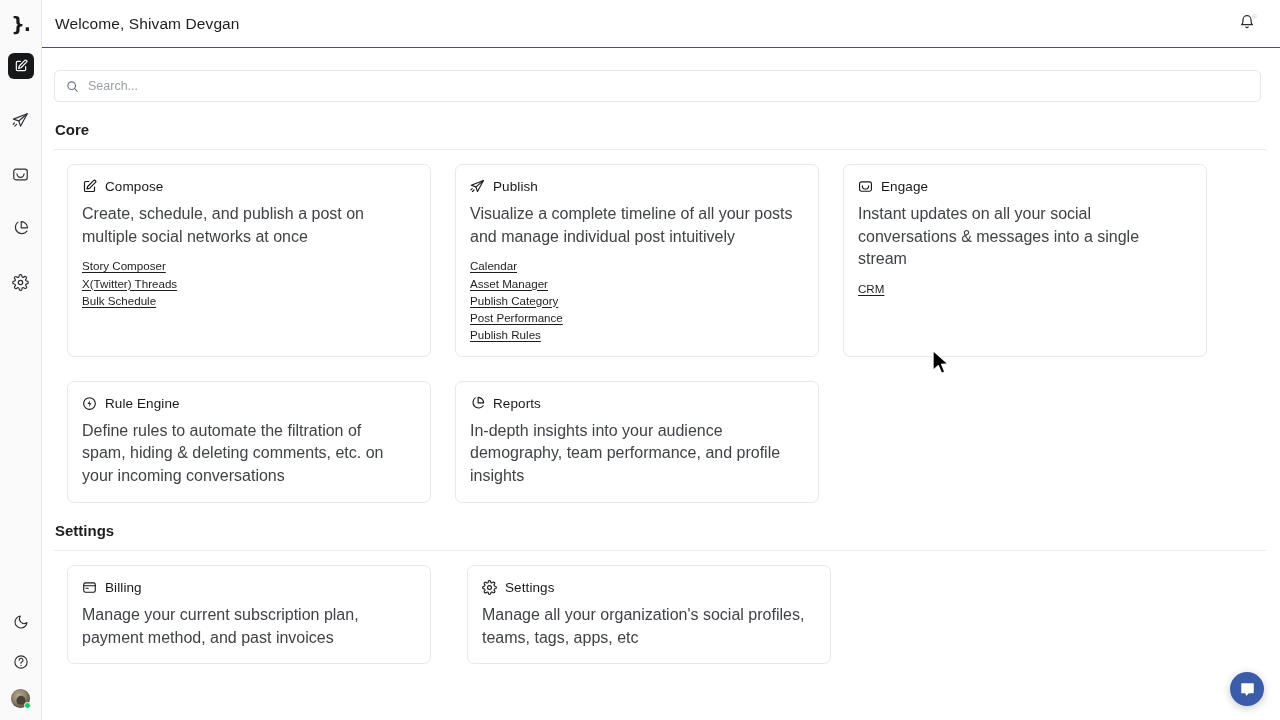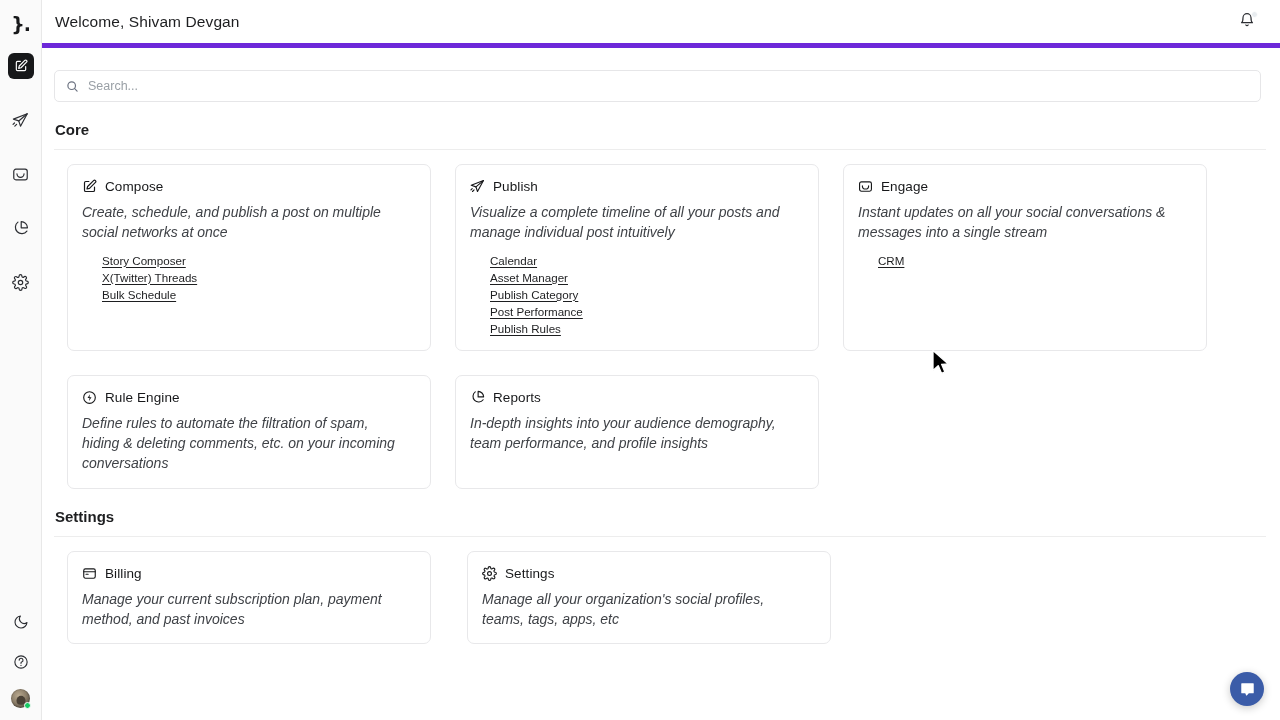--- a/index.html
+++ b/index.html
@@ -75,21 +75,21 @@
     width: 7px; height: 7px; border-radius: 50%;
     background: #17c964;
     border: 1.5px solid #fafafa;
   }
 
   
   .main { flex: 1 1 auto; height: 720px; position: relative; background: #fff; }
 
   .topbar {
     height: 48px;
-    border-bottom: 5px solid #6d28d9;
+    border-bottom: 1px solid #6d28d9;
     display: flex; align-items: center; justify-content: space-between;
     padding: 0 20px 0 13px;
   }
   .page-title { font-size: 15.5px; color: #1d1e20; font-weight: 400; letter-spacing: .1px; }
   .bell-btn {
     position: relative; width: 26px; height: 26px;
     display: flex; align-items: center; justify-content: center;
     color: #2c2e33; cursor: pointer;
   }
   .bell-badge {
@@ -143,25 +143,24 @@
     min-height: 84px;
   }
   .card.tall { min-height: 164px; }
   .card-head {
     display: flex; align-items: center; gap: 8px;
     margin-bottom: 9px;
   }
   .card-head .ci { color: #17181a; display: flex; align-items: center; }
   .card-title { font-size: 13.5px; font-weight: 400; color: #17181a; letter-spacing: .1px; }
   .card-desc {
-    font-size: 14px; line-height: 1.42; color: #3f4247;
+    font-size: 16px; line-height: 1.42; color: #3f4247;
     max-width: 325px;
-    font-style: italic;
-  }
-  .card-links { margin-top: 10px; display: flex; flex-direction: column; gap: 2px; margin-left: 20px; }
+  }
+  .card-links { margin-top: 10px; display: flex; flex-direction: column; gap: 2px; }
   .card-links a {
     font-size: 11.6px; color: #1d1e20; text-decoration: underline;
     text-underline-offset: 2px; width: fit-content; cursor: pointer;
     line-height: 1.3;
   }
 
   .settings-grid {
     display: grid;
     grid-template-columns: repeat(3, 364px);
     gap: 36px;

